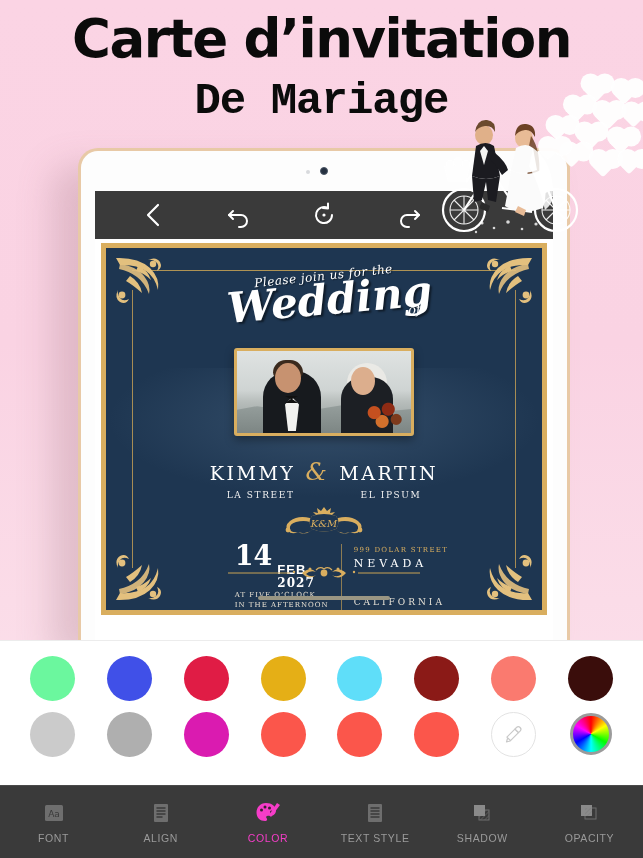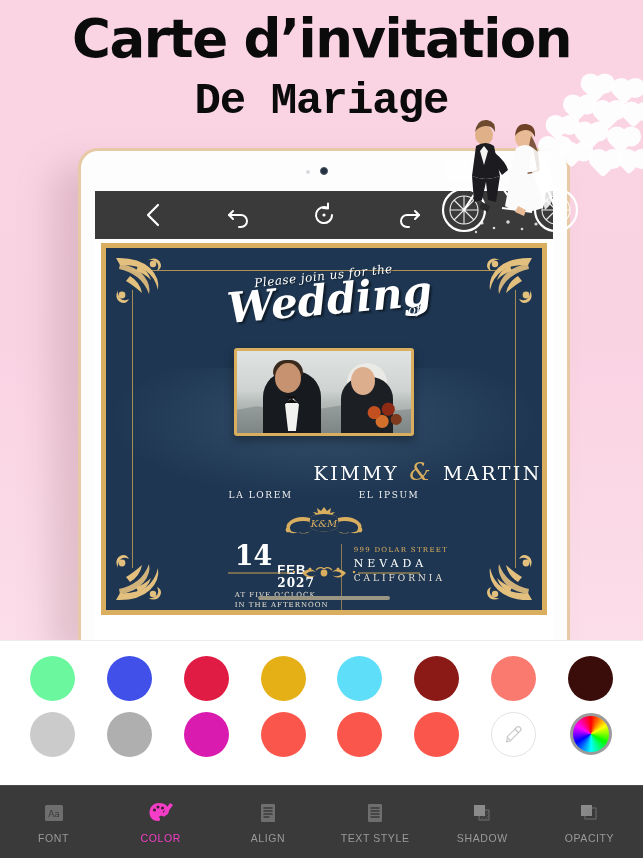--- a/index.html
+++ b/index.html
@@ -144,40 +144,40 @@
   .groom-head { position:absolute; left:38px; bottom:40px; width:26px; height:30px; background:#c79270; border-radius:50%; }
   .groom-hair { position:absolute; left:36px; bottom:55px; width:30px; height:18px; background:#3a2a1e; border-radius: 14px 14px 6px 6px; }
   .groom-shirt{ position:absolute; left:48px; bottom:2px; width:14px; height:34px; background:#f2f2f0; clip-path: polygon(50% 0, 100% 22%, 78% 100%, 22% 100%, 0 22%); }
   .bowtie { position:absolute; left:48px; bottom:30px; width:13px; height:7px; background:#111; clip-path: polygon(0 0, 45% 42%, 0 100%, 100% 100%, 55% 42%, 100% 0); }
   .bride { position:absolute; right:18px; bottom:0; width:52px; height:56px; background:#1c1f24; border-radius: 22px 22px 0 0; }
   .bride-head{ position:absolute; right:36px; bottom:38px; width:24px; height:28px; background:#dcae8d; border-radius:50%; }
   .bride-veil{ position:absolute; right:24px; bottom:30px; width:40px; height:40px; background:#eceae6; border-radius: 20px 20px 10px 10px; opacity:.92; }
   .bouquet { position:absolute; right:6px; bottom:0; width:44px; height:34px; background: radial-gradient(circle at 30% 40%, #c5501f 0 6px, transparent 7px), radial-gradient(circle at 62% 30%, #8e2b14 0 6px, transparent 7px), radial-gradient(circle at 48% 66%, #d2702c 0 6px, transparent 7px), radial-gradient(circle at 80% 60%, #7d3a1c 0 5px, transparent 6px); }
 
   .names {
-    position: absolute; left: 0; right: 0; top: 210px; text-align: right;
+    position: absolute; left: 0; right: 0; top: 210px; text-align: center;
   }
   .names-row { font-family: "DejaVu Serif", serif; color: #fff; font-size: 19px; letter-spacing: 2.5px; }
   .amp { color: #d9ae5f; font-size: 24px; font-style: italic; font-family: "DejaVu Serif", serif; padding: 0 10px; }
   .subnames { margin-top: 4px; font-family:"DejaVu Serif",serif; color:#f0f0f0; font-size: 9px; letter-spacing: 1.6px; display:flex; justify-content:center; gap: 66px; }
 
   .crest { position:absolute; left:50%; margin-left:-46px; top: 258px; width: 92px; height: 30px; }
 
   .details { position:absolute; left:0; right:0; top: 296px; display:flex; justify-content:center; align-items:flex-start; gap:0;padding-left:35px; }
   .date-col { text-align:left; padding-right: 12px; border-right: 1px solid rgba(201,163,85,.65); }
   .date-top { display:flex; align-items:flex-start; gap:5px; }
   .day { font-family:"DejaVu Serif",serif; color:#fff; font-size: 27px; font-weight:bold; line-height: 24px; }
   .mon-col { text-align:left; }
   .mon { font-family:Liberation Sans, sans-serif; color:#fff; font-size: 13px; font-weight:bold; letter-spacing:1px; line-height:12px;margin-top:20px; }
   .yr  { font-family:"DejaVu Serif",serif; color:#fff; font-size: 12px; font-weight:bold; letter-spacing:1px; line-height:14px; }
   .time1, .time2 { font-family:"DejaVu Serif",serif; color:#e9e2d4; font-size: 7px; letter-spacing:1px; line-height:10px; }
   .addr-col { padding-left: 12px; text-align:left; }
   .addr1 { font-family:"DejaVu Serif",serif; color:#d9ae5f; font-size: 7px; letter-spacing:1.3px; line-height:12px; }
   .addr2 { font-family:"DejaVu Serif",serif; color:#fff; font-size: 11px; letter-spacing:4px; line-height:15px; }
-  .addr3 { font-family:"DejaVu Serif",serif; color:#e6e1d6; font-size: 9px; letter-spacing:3px; line-height:14px; }
+  .addr3 { font-family:"DejaVu Serif",serif; color:#e6e1d6; font-size: 9px; letter-spacing:3px; line-height:14px;margin-top:24px; }
 
   .bottom-divider { position:absolute; left:50%; margin-left:-100px; bottom: 30px; width:200px; height:14px; }
   .bottom-bar { position:absolute; left:50%; margin-left:-66px; bottom: 10px; width:132px; height:4px; background:#9a9683; border-radius:2px; }
 
   
   .palette {
     position: absolute; left: 0; top: 640px; width: 643px; height: 145px;
     background: #ffffff; z-index: 50;
     border-top: 1px solid #ececec;
   }
@@ -405,21 +405,21 @@
             <div class="bride"></div>
             <div class="bride-head"></div>
             <div class="bouquet"></div>
           </div>
 
           <div class="names">
             <div class="names-row">
               <span>KIMMY</span><span class="amp">&amp;</span><span>MARTIN</span>
             </div>
             <div class="subnames">
-              <span>LA LOREM</span>
+              <span>LA STREET</span>
               <span>EL IPSUM</span>
             </div>
           </div>
 
           <div class="crest">
             <svg width="92" height="30" viewBox="0 0 92 30">
               <g fill="#d9ae5f">
                 <path d="M46 1 l3 4 l4 -3 l-1 5 l5 -1 l-4 4 l-7 1 l-7 -1 l-4 -4 l5 1 l-1 -5 l4 3 z"></path>
                 <path d="M34 10 q12 -4 24 0 q5 6 0 13 q-12 5 -24 0 q-5 -7 0 -13 z" opacity=".95"></path>
                 <path d="M32 12 q-12 -3 -20 3 q-6 5 -2 10 q4 4 10 1 q-7 1 -8 -3 q-1 -5 6 -7 q8 -2 14 0 z"></path>
@@ -543,20 +543,32 @@
       <div class="ticon">
         <svg width="24" height="24" viewBox="0 0 24 24">
             <rect x="3" y="4" width="18" height="16" rx="1.5" fill="#6e6e6e"></rect>
             <text x="12" y="16" font-family="DejaVu Sans, sans-serif" font-size="9" fill="#3a3a3a" text-anchor="middle">Aa</text>
           </svg>
       </div>
       <div class="tlabel">FONT</div>
     </div>
 
 
+    <div class="tab">
+      <div class="ticon">
+        <svg width="24" height="24" viewBox="0 0 24 24">
+            <rect x="5" y="3" width="14" height="18" rx="1" fill="#6e6e6e"></rect>
+          <g stroke="#3a3a3a" stroke-width="1.5" stroke-linecap="round">
+              <path d="M8 7 h8 M8 10 h8 M8 13 h8 M8 16 h5"></path>
+            </g>
+          </svg>
+      </div>
+      <div class="tlabel">ALIGN</div>
+    </div>
+
     <div class="tab active">
       <div class="ticon">
         <svg width="26" height="24" viewBox="0 0 26 24">
           <path d="M11 2 C5 2 1.5 6.5 1.5 11.5 C1.5 16.5 5 20 10 20 c2.5 0 2.5 -2 1.5 -3 c-1 -1 0 -2.2 1.5 -2.2 h2.5 c3.2 0 5.5 -2.4 5.5 -5.4 C21 5.6 16.8 2 11 2 z" fill="#f53dc8"></path>
           <g fill="#3a2030">
             <circle cx="6.5" cy="9" r="1.5"></circle>
               <circle cx="10" cy="6" r="1.5"></circle>
             <circle cx="14.5" cy="7" r="1.5"></circle>
               <circle cx="16.5" cy="11" r="1.5"></circle>
           </g>
@@ -564,32 +576,20 @@
         </svg>
       </div>
       <div class="tlabel">COLOR</div>
     </div>
 
     <div class="tab">
       <div class="ticon">
         <svg width="24" height="24" viewBox="0 0 24 24">
             <rect x="5" y="3" width="14" height="18" rx="1" fill="#6e6e6e"></rect>
           <g stroke="#3a3a3a" stroke-width="1.5" stroke-linecap="round">
-              <path d="M8 7 h8 M8 10 h8 M8 13 h8 M8 16 h5"></path>
-            </g>
-          </svg>
-      </div>
-      <div class="tlabel">ALIGN</div>
-    </div>
-
-    <div class="tab">
-      <div class="ticon">
-        <svg width="24" height="24" viewBox="0 0 24 24">
-            <rect x="5" y="3" width="14" height="18" rx="1" fill="#6e6e6e"></rect>
-          <g stroke="#3a3a3a" stroke-width="1.5" stroke-linecap="round">
               <path d="M8 7 h8 M8 10 h8 M8 13 h8 M8 16 h8"></path>
             </g>
           </svg>
       </div>
       <div class="tlabel">TEXT STYLE</div>
     </div>
 
     <div class="tab">
       <div class="ticon">
         <svg width="26" height="24" viewBox="0 0 26 24">

